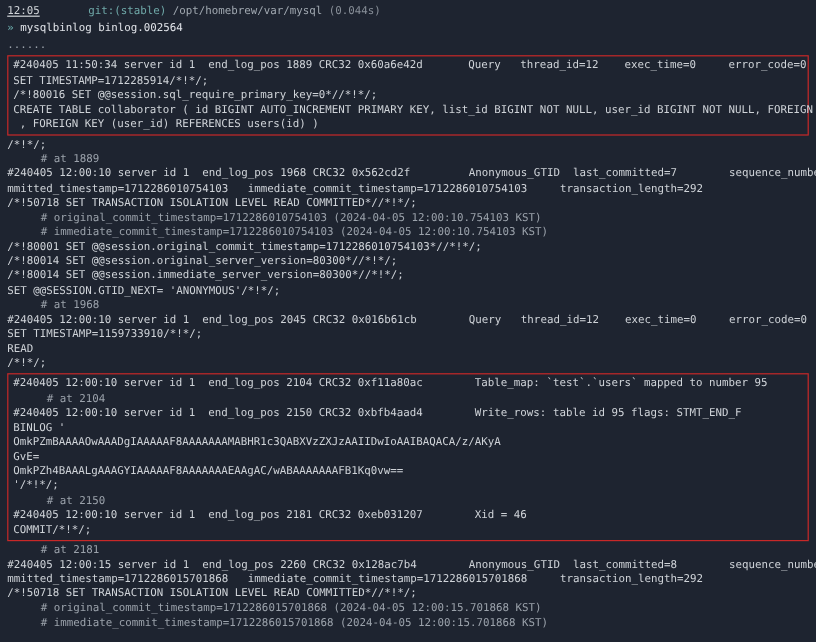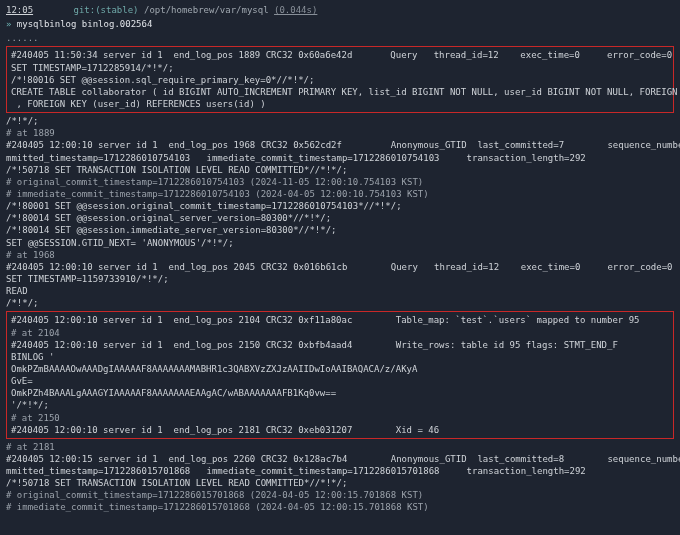--- a/index.html
+++ b/index.html
@@ -11,32 +11,32 @@
   line-height: 1.35;
   width: 680px;
   height: 535px;
   overflow: hidden;
   padding: 4px 6px;
 }
 .statusline { color: #8fa5a8; margin-bottom: 2px; }
 .stat-time { color: #d0d4d8; text-decoration: underline; }
 .stat-git { color: #6fa8a8; margin-left: 35px; }
 .stat-path { color: #a0a8b0; }
-.stat-dur { color: #888f98; text-decoration: underline; }
+.stat-dur { color: #888f98; }
 .prompt { color: #d8dbe0; margin-bottom: 2px; }
 .prompt .sym { color: #6fb3b3; }
 .prompt .cmd { color: #e0e3e8; text-align: right; }
 .outline {
   border: 1px solid #c82828;
   padding: 2px 4px;
   margin: 2px 0;
 }
 .line { white-space: pre; color: #cfd3d8; margin: 0; }
 .dim { color: #9ba2ab; }
-.comment { color: #9ba2ab; }
+.comment { color: #9ba2ab; margin-left: 28px; }
 </style>
 </head>
 <body>
 
 <div class="statusline">
   <span class="stat-time">12:05</span>
   <span class="stat-git">git:(stable)</span>
   <span class="stat-path">/opt/homebrew/var/mysql</span>
   <span class="stat-dur">(0.044s)</span>
 </div>
@@ -55,21 +55,21 @@
   <div class="line">CREATE TABLE collaborator ( id BIGINT AUTO_INCREMENT PRIMARY KEY, list_id BIGINT NOT NULL, user_id BIGINT NOT NULL, FOREIGN KEY (list_id) REFERENCES list(id)</div>
   <div class="line"> , FOREIGN KEY (user_id) REFERENCES users(id) )</div>
 </div>
 
 <div>
   <div class="line">/*!*/;</div>
   <div class="line comment"># at 1889</div>
   <div class="line">#240405 12:00:10 server id 1  end_log_pos 1968 CRC32 0x562cd2f         Anonymous_GTID  last_committed=7        sequence_number=8 rbr_only=yes    original_co</div>
   <div class="line">mmitted_timestamp=1712286010754103   immediate_commit_timestamp=1712286010754103     transaction_length=292</div>
   <div class="line">/*!50718 SET TRANSACTION ISOLATION LEVEL READ COMMITTED*//*!*/;</div>
-  <div class="line comment"># original_commit_timestamp=1712286010754103 (2024-11-05 12:00:10.754103 KST)</div>
+  <div class="line comment"># original_commit_timestamp=1712286010754103 (2024-04-05 12:00:10.754103 KST)</div>
   <div class="line comment"># immediate_commit_timestamp=1712286010754103 (2024-04-05 12:00:10.754103 KST)</div>
   <div class="line">/*!80001 SET @@session.original_commit_timestamp=1712286010754103*//*!*/;</div>
   <div class="line">/*!80014 SET @@session.original_server_version=80300*//*!*/;</div>
   <div class="line">/*!80014 SET @@session.immediate_server_version=80300*//*!*/;</div>
   <div class="line">SET @@SESSION.GTID_NEXT= 'ANONYMOUS'/*!*/;</div>
   <div class="line comment"># at 1968</div>
   <div class="line">#240405 12:00:10 server id 1  end_log_pos 2045 CRC32 0x016b61cb        Query   thread_id=12    exec_time=0     error_code=0</div>
   <div class="line">SET TIMESTAMP=1159733910/*!*/;</div>
   <div class="line">READ</div>
   <div class="line">/*!*/;</div>
@@ -80,20 +80,21 @@
   <div class="line comment"># at 2104</div>
   <div class="line">#240405 12:00:10 server id 1  end_log_pos 2150 CRC32 0xbfb4aad4        Write_rows: table id 95 flags: STMT_END_F</div>
   <div class="line"></div>
   <div class="line">BINLOG '</div>
   <div class="line">OmkPZmBAAAAOwAAADgIAAAAAF8AAAAAAAMABHR1c3QABXVzZXJzAAIIDwIoAAIBAQACA/z/AKyA</div>
   <div class="line">GvE=</div>
   <div class="line">OmkPZh4BAAALgAAAGYIAAAAAF8AAAAAAAEAAgAC/wABAAAAAAAFB1Kq0vw==</div>
   <div class="line">'/*!*/;</div>
   <div class="line comment"># at 2150</div>
   <div class="line">#240405 12:00:10 server id 1  end_log_pos 2181 CRC32 0xeb031207        Xid = 46</div>
+  <div class="line">COMMIT/*!*/;</div>
 </div>
 
 <div>
   <div class="line comment"># at 2181</div>
   <div class="line">#240405 12:00:15 server id 1  end_log_pos 2260 CRC32 0x128ac7b4        Anonymous_GTID  last_committed=8        sequence_number=9 rbr_only=yes    original_co</div>
   <div class="line">mmitted_timestamp=1712286015701868   immediate_commit_timestamp=1712286015701868     transaction_length=292</div>
   <div class="line">/*!50718 SET TRANSACTION ISOLATION LEVEL READ COMMITTED*//*!*/;</div>
   <div class="line comment"># original_commit_timestamp=1712286015701868 (2024-04-05 12:00:15.701868 KST)</div>
   <div class="line comment"># immediate_commit_timestamp=1712286015701868 (2024-04-05 12:00:15.701868 KST)</div>
 

